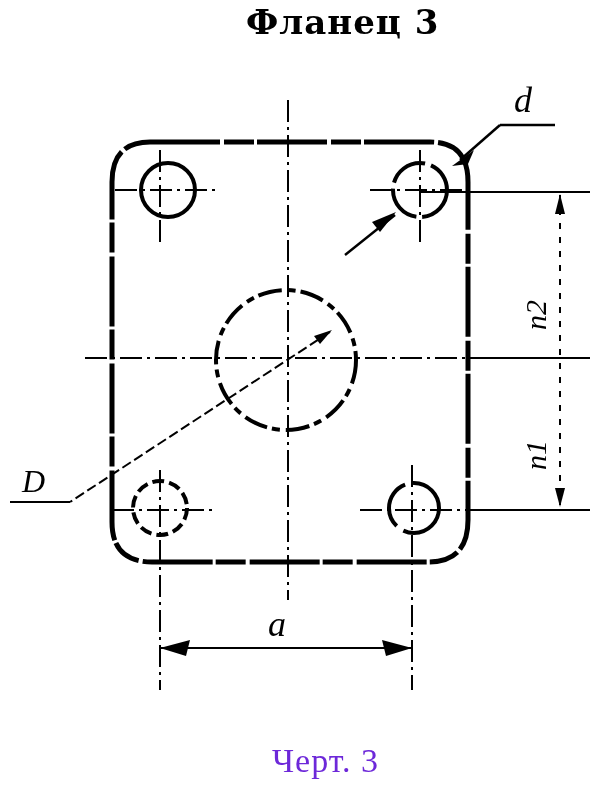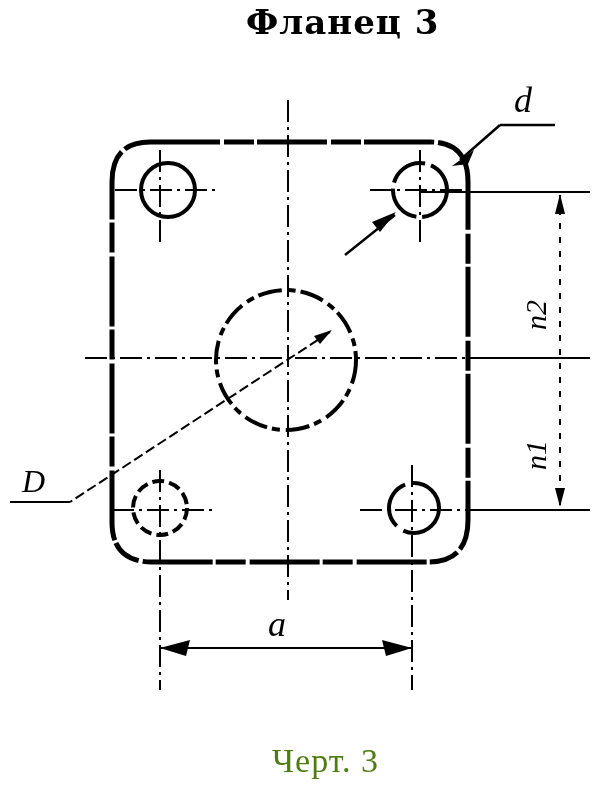--- a/index.html
+++ b/index.html
@@ -5,21 +5,21 @@
     html, body { margin: 0; padding: 0; background: #ffffff; }
     body { width: 604px; height: 802px; position: relative; overflow: hidden; }
     .title {
       position: absolute; left: 246px; top: 2px;
       font-family: "DejaVu Serif", serif; font-weight: bold;
       font-size: 34px; color: #000; letter-spacing: 1px;
     }
     .caption {
       position: absolute; left: 272px; top: 742px;
       font-family: "Liberation Serif", serif;
-      font-size: 34px; color: #4d7c0f; letter-spacing: 1px;
+      font-size: 34px; color: #6d28d9; letter-spacing: 1px;
     }
     svg.drawing { position: absolute; left: 0; top: 0; }
     .lbl { font-family: "Liberation Serif", serif; font-style: italic; fill: #000; }
   </style>
 </head>
 <body>
 
 <div class="title">Фланец 3</div>
 
 <svg class="drawing" width="604" height="802" viewBox="0 0 604 802">

